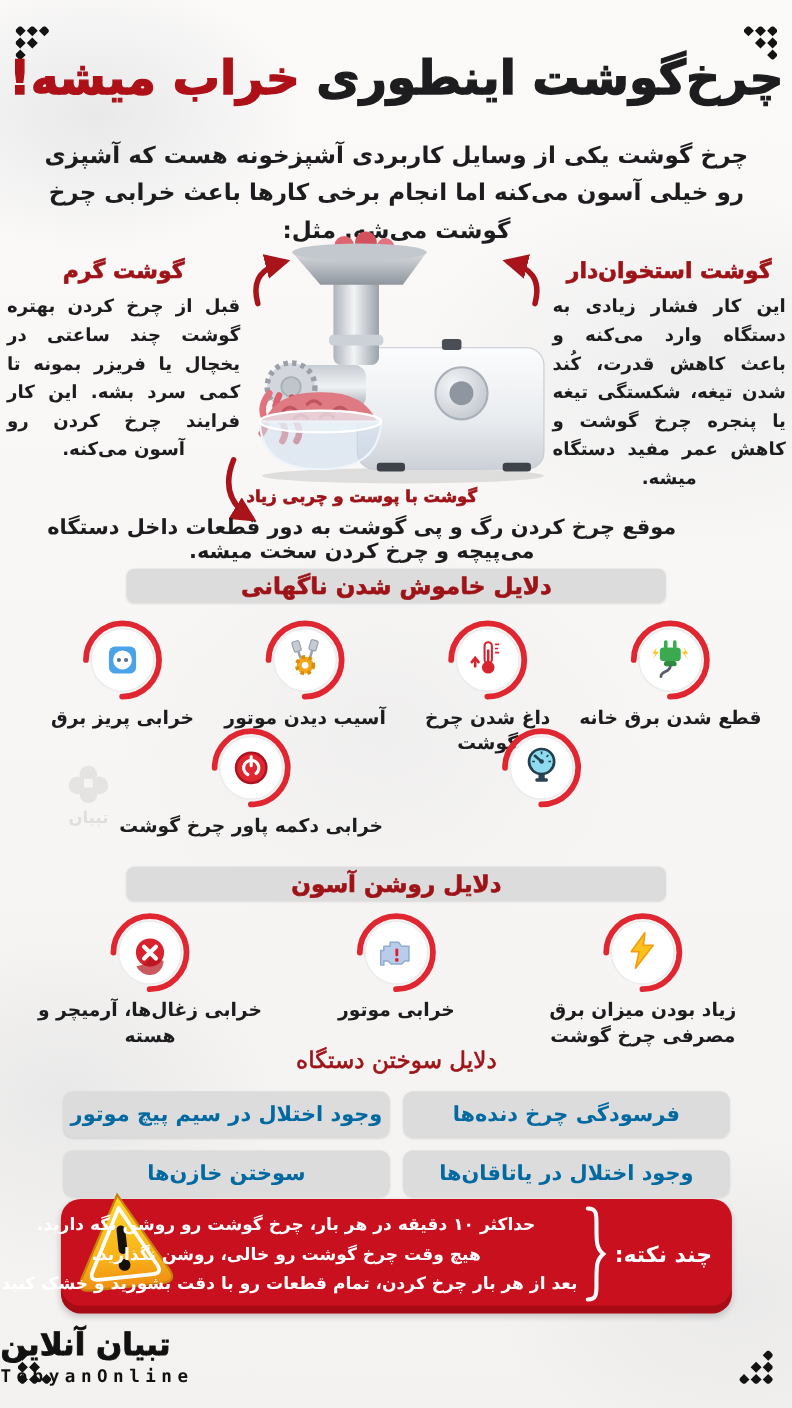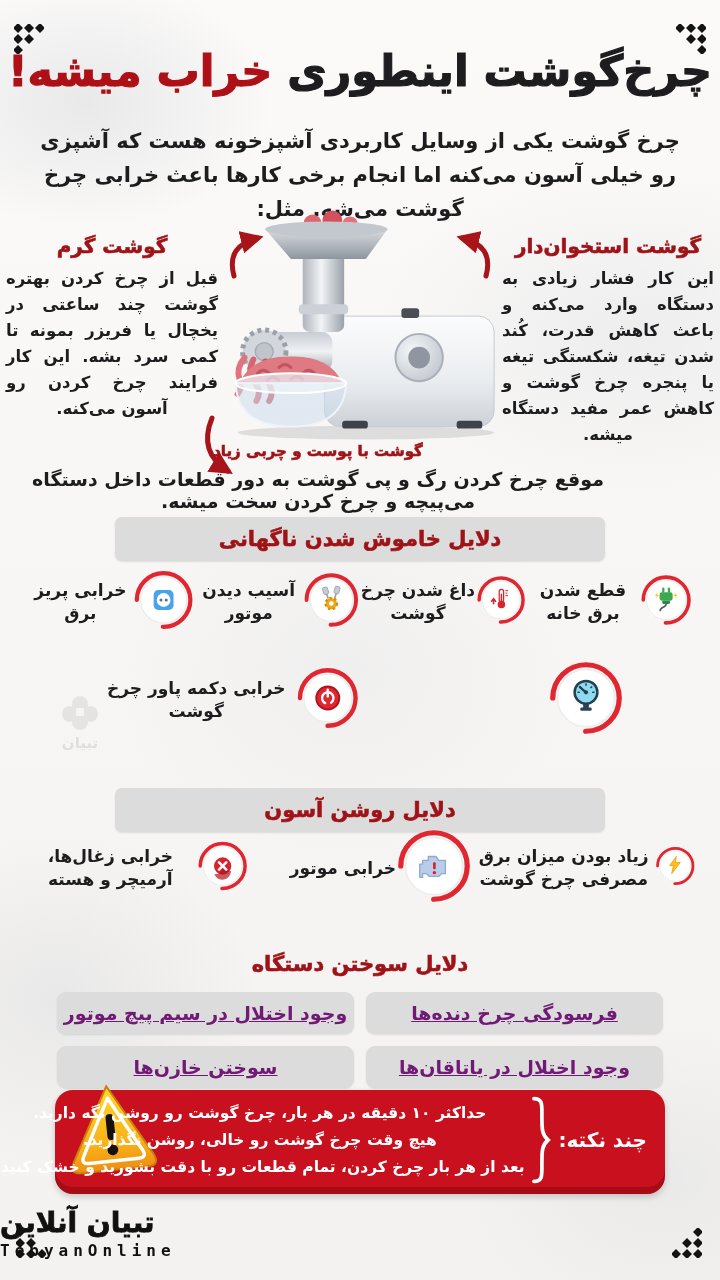--- a/index.html
+++ b/index.html
@@ -28,59 +28,59 @@
     -webkit-text-stroke:1.2px;
     white-space:nowrap;
   }
   .title .t-red{color:#ad1117; margin-right:0;}
   .intro{
     position:absolute; top:124px; left:40px; right:40px;
     text-align:center; font-size:21px; font-weight:bold; line-height:34px;
   }
 
   
-  .hero{position:absolute; top:200px; left:0; width:636px; height:310px;}
+  .hero{position:absolute; top:200px; left:0; width:636px; height:310px;padding-left:21px;}
   .grinder{position:absolute; left:208px; top:2px; width:296px; height:244px;}
   .arrows{position:absolute; left:0; top:0; width:720px; height:300px;}
   .ann{position:absolute; width:212px;}
   .ann.left{left:6px; top:34px;}
   .ann.right{left:502px; top:34px;}
   .ann-title{color:#9e1318; font-size:20px; font-weight:bold; text-align:center; margin-bottom:8px; -webkit-text-stroke:.6px;}
   .ann-body{font-size:16.5px; font-weight:bold; line-height:26px; text-align:justify; text-align-last:center;}
   .caption-title{position:absolute; top:242px; left:0; right:0; text-align:center;
     color:#9e1318; font-size:15px; font-weight:bold; -webkit-text-stroke:.6px;}
   .caption-body{position:absolute; top:268px; left:10px; right:10px; text-align:center;
     font-size:19px; font-weight:bold;}
 
   .banner{
-    position:absolute; left:115px; width:490px; height:44px;
+    position:absolute; left:115px; width:490px; height:31px;
     background:#dcdcdc; border-radius:7px; box-shadow:0 1px 2px rgba(0,0,0,.10);
     display:flex; align-items:center; justify-content:center;
     color:#9e1318; font-size:21px; font-weight:bold; -webkit-text-stroke:.6px;
   }
   .banner.b1{top:517px;} .banner.b2{top:788px;}
 
   .icon-row{position:absolute; display:flex; flex-direction:row;}
   .icon-row.r1{top:562px; left:28px; width:664px;}
   .icon-row.r2{top:660px; left:96px; width:528px;}
   .icon-row.r3{top:828px; left:24px; width:672px;}
-  .icon-item{flex:1 1 0; display:flex; align-items:center;}
+  .icon-item{flex:1 1 0; display:flex; flex-direction:column; align-items:center;}
   .icon-item .badge{width:76px; height:76px;}
   .icon-label{margin-top:4px; font-size:17px; font-weight:bold; text-align:center; line-height:23px;}
 
   .burn-title{position:absolute; top:952px; left:0; right:0; text-align:center;
-    color:#9e1318; font-size:21px; font-weight:bold; -webkit-text-stroke:.6px;}
+    color:#9e1318; font-size:21px; font-weight:normal; -webkit-text-stroke:.6px;}
   .pills{
     position:absolute; top:992px; left:57px; width:606px;
     display:grid; grid-template-columns:1fr 1fr; gap:12px 12px;
   }
   .pill{
     height:42px; background:#dcdcdc; border-radius:9px; box-shadow:0 1px 2px rgba(0,0,0,.10);
     display:flex; align-items:center; justify-content:center;
-    font-size:19px; font-weight:bold; color:#701a75;text-decoration:underline;
+    font-size:19px; font-weight:bold; color:#0369a1;
   }
 
   .notebox{
     position:absolute; top:1090px; left:55px; width:610px; height:104px;
     background:#c8101e; border-radius:18px;
     box-shadow:inset 0 -7px 0 rgba(90,0,6,.30), 0 3px 6px rgba(0,0,0,.18);
     color:#fff;
   }
   .notebox-inner{
     position:absolute; inset:0; padding:10px 18px 14px 100px;

